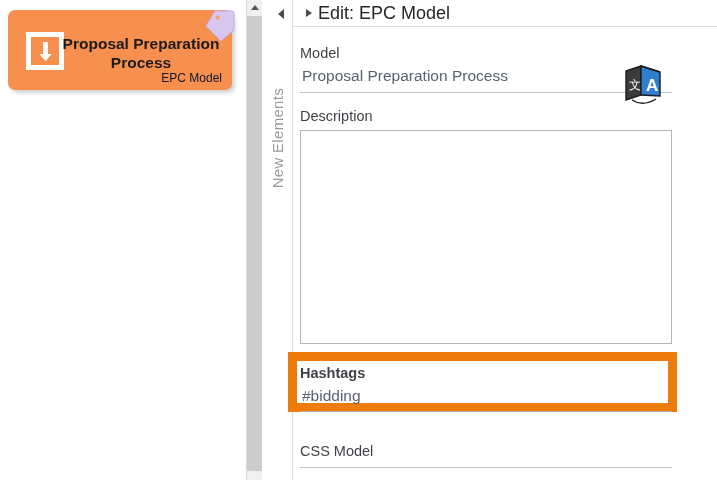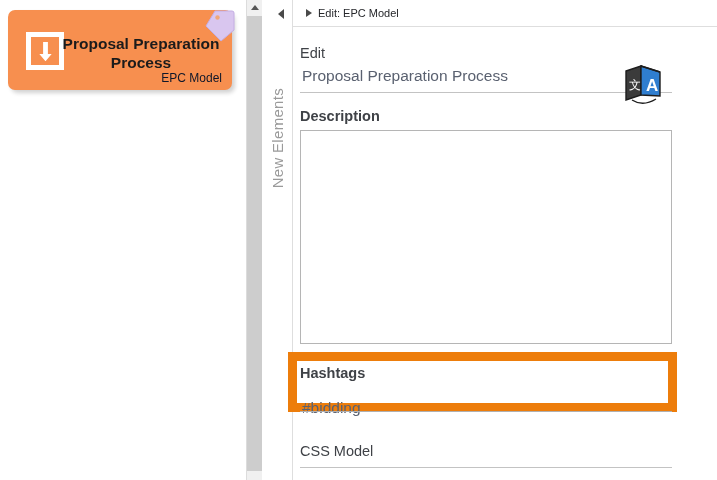--- a/index.html
+++ b/index.html
@@ -173,21 +173,21 @@
   }
 
   #header-expander {
     margin-left: 13px;
     margin-right: 6px;
     display: flex;
     align-items: center;
   }
 
   #header-title {
-    font-size: 11px;
+    font-size: 18px;
     color: #26272b;
   }
 
   
   .field-label {
     position: absolute;
     font-size: 14.5px;
     color: #3f4247;
   }
 
@@ -210,21 +210,21 @@
 
   #translate-icon-wrap {
     position: absolute;
     left: 327px;
     top: 62px;
     width: 46px;
     height: 44px;
   }
 
   
-  #label-description { left: 7px; top: 108px; font-weight: bold; }
+  #label-description { left: 7px; top: 108px; }
   #description-box {
     position: absolute;
     left: 7px;
     top: 130px;
     width: 372px;
     height: 214px;
     background: #ffffff;
     border: 1px solid #b5b5b5;
     box-sizing: border-box;
   }
@@ -234,21 +234,21 @@
     position: absolute;
     left: -5px;
     top: 352px;
     width: 389px;
     height: 60px;
     border: 9px solid #ed7d0b;
     box-sizing: border-box;
     background: #ffffff;
   }
   #label-hashtags { left: 7px;  top: 365px; font-weight: bold; }
-  #value-hashtags { left: 9px;  top: 387px; margin-top: 12px; }
+  #value-hashtags { left: 9px;  top: 387px; }
   #line-hashtags  { left: 7px;  top: 411px; width: 372px; background: #b0b0b0; }
 
   
   #label-cssmodel { left: 7px;  top: 416px; margin-top: 27px; }
   #value-cssmodel { left: 9px;  top: 442px; }
   #line-cssmodel  { left: 7px;  top: 467px; width: 372px; }
 
   .tri-left {
     width: 0; height: 0;
     border-top: 5px solid transparent;
@@ -313,21 +313,21 @@
       <div class="tri-left"></div>
     </div>
 
     <div id="panel-header">
       <span id="header-expander">
         <span class="tri-right"></span>
       </span>
       <span id="header-title">Edit: EPC Model</span>
     </div>
 
-    <div class="field-label" id="label-name">Edit</div>
+    <div class="field-label" id="label-name">Model</div>
     <div class="field-value" id="value-name" placeholder="">Proposal Preparation Process</div>
     <div class="field-underline" id="line-name"></div>
 
     <svg id="translate-icon-wrap" viewBox="0 0 46 44" xmlns="http://www.w3.org/2000/svg">
       <path d="M6 9 L21 4 L21 33 L6 38 Z" fill="#3b3b3b" stroke="#1d1d1d" stroke-width="1.4"></path>
       <path d="M21 4 L40 10 L40 34 L21 33 Z" fill="#2f7ed0" stroke="#1d1d1d" stroke-width="1.4"></path>
       <path d="M21 4 L40 10" fill="none" stroke="#1d1d1d" stroke-width="1.4"></path>
       <text x="9" y="27" font-family="'DejaVu Sans', sans-serif" font-size="12" fill="#ffffff">文</text>
       <text x="26" y="29" font-family="'Liberation Sans', sans-serif" font-size="17" font-weight="bold" fill="#ffffff">A</text>
       <path d="M12 38 Q23 45 36 37" fill="none" stroke="#1d1d1d" stroke-width="1.4"></path>

